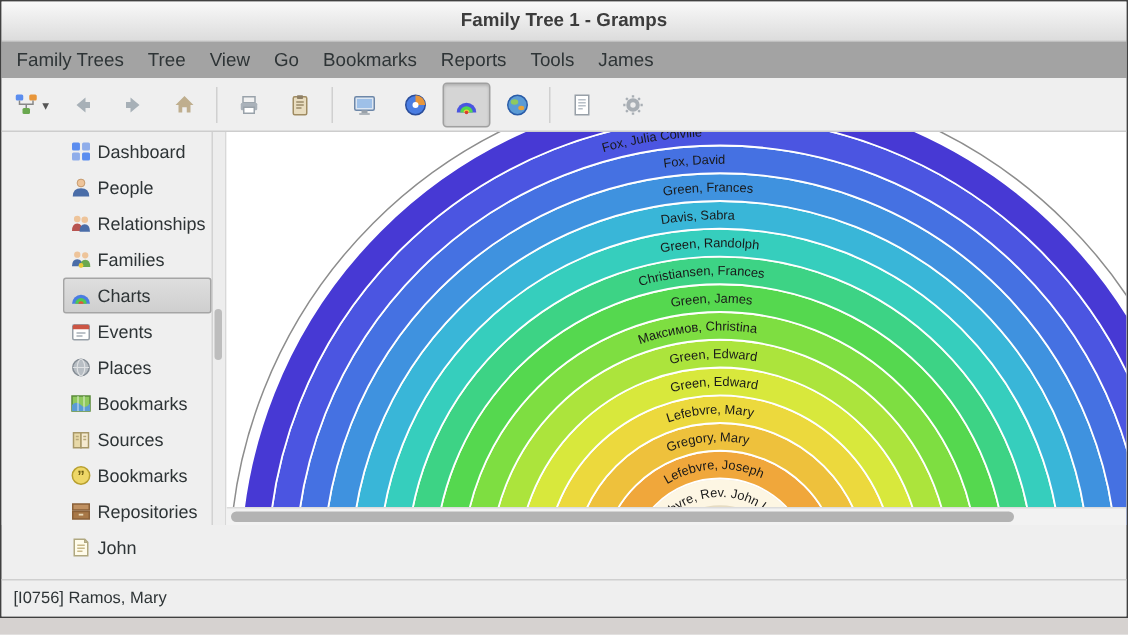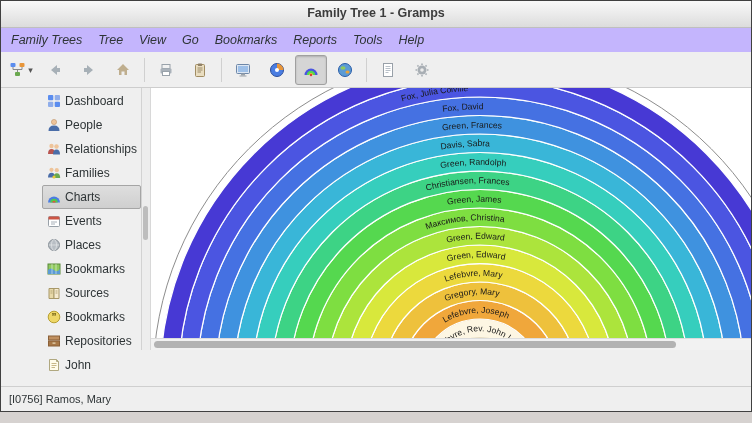--- a/index.html
+++ b/index.html
@@ -2,22 +2,22 @@
 <html><head>
 <meta charset="utf-8">
 <style>
   html,body{margin:0;padding:0;background:#d6d2d0;}
   .window{box-sizing:border-box;width:752px;height:412px;border:1px solid #404040;
     display:flex;flex-direction:column;background:#efefef;
     font-family:"Liberation Sans",sans-serif;color:#2e3436;overflow:hidden;}
   .titlebar{height:26px;flex:none;background:linear-gradient(#f9f9f9,#dcdcdc);
     border-bottom:1px solid #bfbfbf;text-align:center;font-size:12.5px;font-weight:bold;
     line-height:25px;color:#3c3c3c;}
-  .menubar{height:24px;flex:none;display:flex;align-items:center;background:#c4b5fd;
-    font-size:12.5px;padding-left:2px;font-style:italic;}
+  .menubar{height:24px;flex:none;display:flex;align-items:center;background:#a3a3a3;
+    font-size:12.5px;padding-left:2px;}
   .menu-item{padding:0 8px;line-height:23px;cursor:default;white-space:nowrap;}
   .toolbar{height:35px;flex:none;display:flex;align-items:center;background:#efefef;
     border-bottom:1px solid #cdcdcd;padding:0 3px;}
   .tool-button{height:28px;min-width:30px;display:flex;align-items:center;justify-content:center;
     gap:1px;border:1px solid transparent;border-radius:3px;margin:0 1px;}
   .tool-button.pressed{background:#d5d5d5;border-color:#a0a0a0;box-shadow:inset 0 1px 2px rgba(0,0,0,.18);}
   .tool-icon{display:flex;width:17px;height:16px;align-items:center;justify-content:center;}
   .chevron{font-size:9px;color:#555;margin-left:1px;}
   .tool-sep{width:1px;height:24px;background:#d0d0d0;margin:0 4px;flex:none;}
   .body{flex:1;display:flex;min-height:0;}
@@ -48,21 +48,21 @@
   </div>
 
   <div class="menubar">
       <div class="menu-item">Family Trees</div>
       <div class="menu-item">Tree</div>
       <div class="menu-item">View</div>
       <div class="menu-item">Go</div>
       <div class="menu-item">Bookmarks</div>
       <div class="menu-item">Reports</div>
       <div class="menu-item">Tools</div>
-      <div class="menu-item">Help</div>
+      <div class="menu-item">James</div>
     </div>
 
   <div class="toolbar">
       <div class="tool-button">
         <span class="tool-icon">
           <svg width="17" height="16" viewBox="0 0 16 16">
             <rect x="1" y="1" width="5" height="4" rx="1" fill="#5b8def"></rect>
             <rect x="10" y="1" width="5" height="4" rx="1" fill="#e8963a"></rect>
             <rect x="5.5" y="10" width="5" height="4" rx="1" fill="#6aa84f"></rect>
             <path d="M3.5 5 V7.5 H12.5 V5 M8 7.5 V10" stroke="#888" fill="none"></path>

